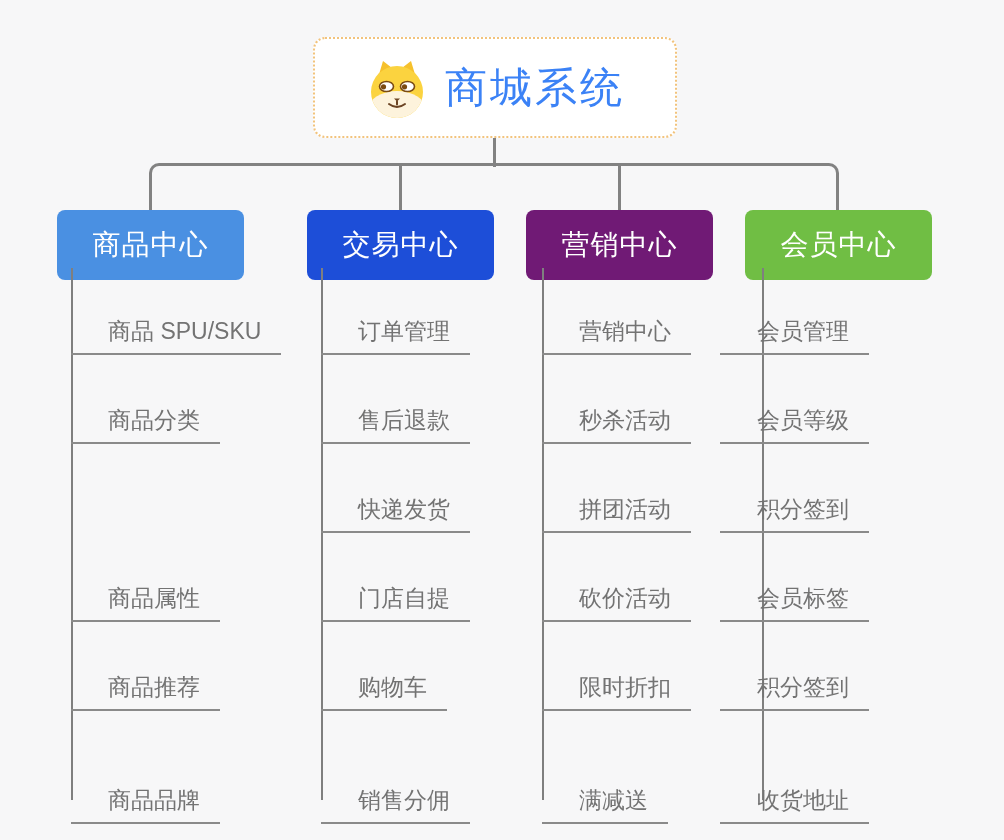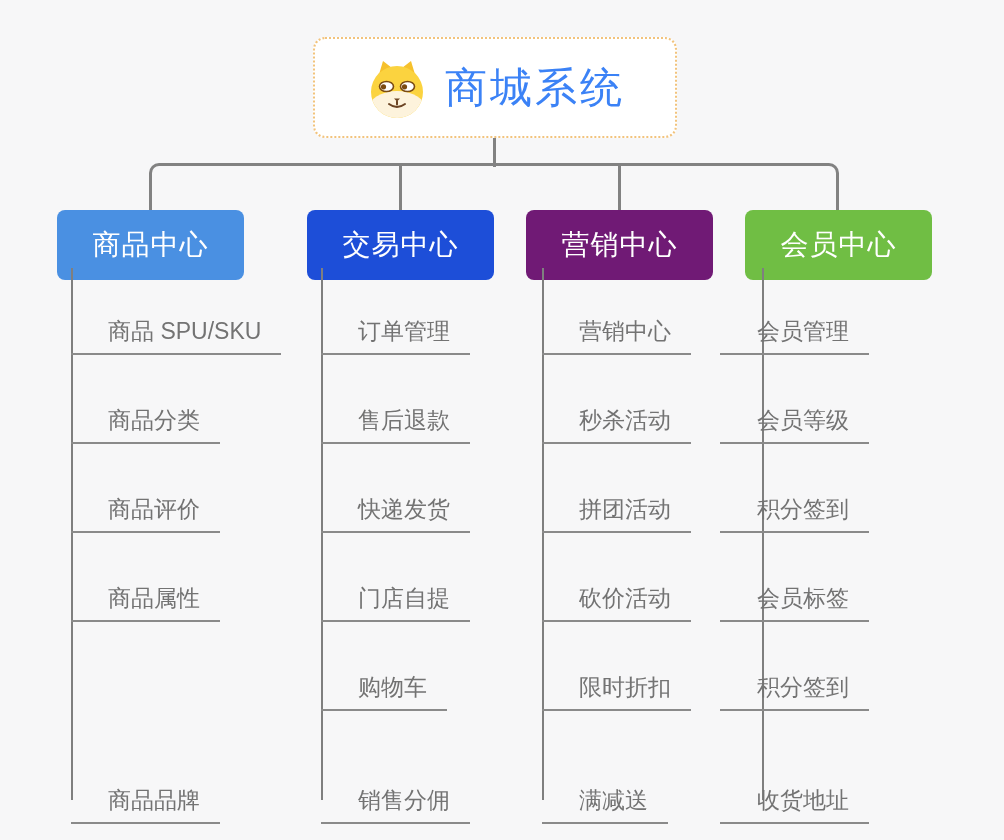--- a/index.html
+++ b/index.html
@@ -103,22 +103,22 @@
   <div class="branch b3" style="background-color: #701a75;">营销中心</div>
   <div class="branch b4" style="background-color: rgb(112, 190, 68);">会员中心</div>
 
   <div class="trunk t1"></div>
   <div class="trunk t2"></div>
   <div class="trunk t3"></div>
   <div class="trunk t4"></div>
 
   <div class="child cx1 ry1">商品 SPU/SKU</div>
   <div class="child cx1 ry2">商品分类</div>
-  <div class="child cx1 ry3">商品评价</div>
   <div class="child cx1 ry4">商品属性</div>
+  <div class="child cx1 ry5">商品推荐</div>
   <div class="child cx1 ry6">商品品牌</div>
 
   <div class="child cx2 ry1">订单管理</div>
   <div class="child cx2 ry2">售后退款</div>
   <div class="child cx2 ry3">快递发货</div>
   <div class="child cx2 ry4">门店自提</div>
   <div class="child cx2 ry5">购物车</div>
   <div class="child cx2 ry6">销售分佣</div>
 
   <div class="child cx3 ry1">营销中心</div>

